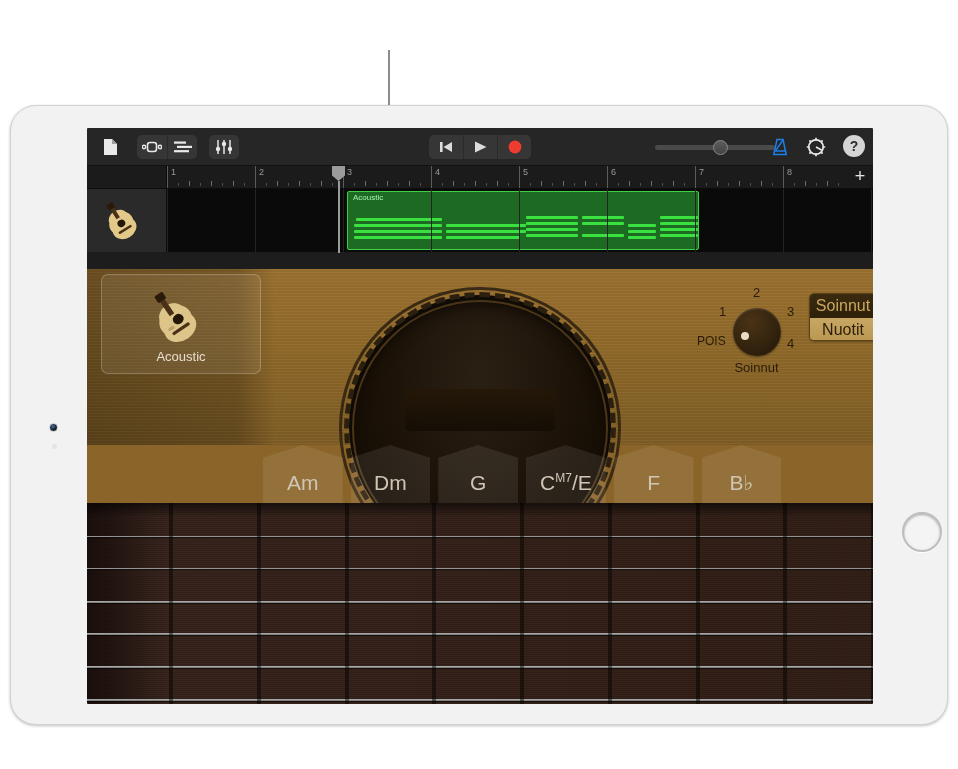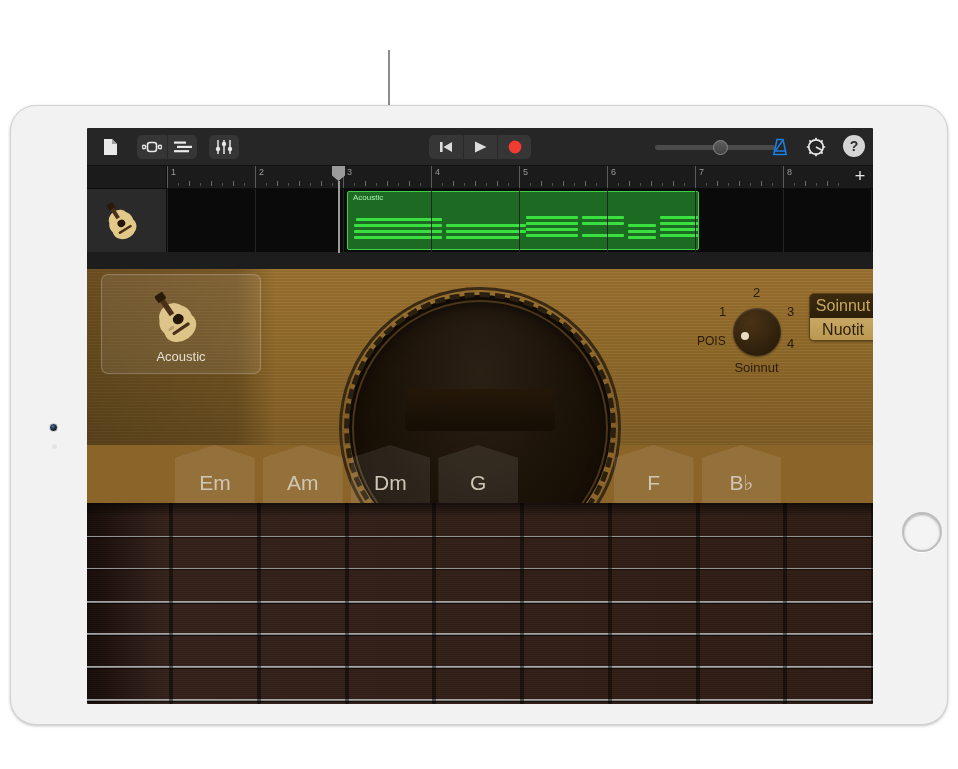--- a/index.html
+++ b/index.html
@@ -634,35 +634,35 @@
           <span class="knob-lbl" id="lbl-4">4</span>
           <div id="autoplay-caption">Soinnut</div>
         </div>
 
         <div id="mode-switch">
           <div class="mode-btn active">Soinnut</div>
           <div class="mode-btn idle">Nuotit</div>
         </div>
 
         <div id="chord-strip">
-            <div class="chord-cell" style="left: 84px; width: 87.75px;">
-              <div class="chord-shape"></div>
-              <div class="chord-label">Em</div>
-            </div>
             <div class="chord-cell" style="left: 259.5px; width: 87.75px;">
               <div class="chord-shape"></div>
               <div class="chord-label">Dm</div>
             </div>
             <div class="chord-cell" style="left: 171.75px; width: 87.75px;">
               <div class="chord-shape"></div>
               <div class="chord-label">Am</div>
             </div>
             <div class="chord-cell" style="left: 347.25px; width: 87.75px;">
               <div class="chord-shape"></div>
               <div class="chord-label">G</div>
+            </div>
+            <div class="chord-cell" style="left: 435px; width: 87.75px;">
+              <div class="chord-shape"></div>
+              <div class="chord-label">C<sup>M7</sup>/E</div>
             </div>
             <div class="chord-cell" style="left: 522.75px; width: 87.75px;">
               <div class="chord-shape"></div>
               <div class="chord-label">F</div>
             </div>
             <div class="chord-cell" style="left: 610.5px; width: 87.75px;">
               <div class="chord-shape"></div>
               <div class="chord-label">B♭</div>
             </div>
           </div>

